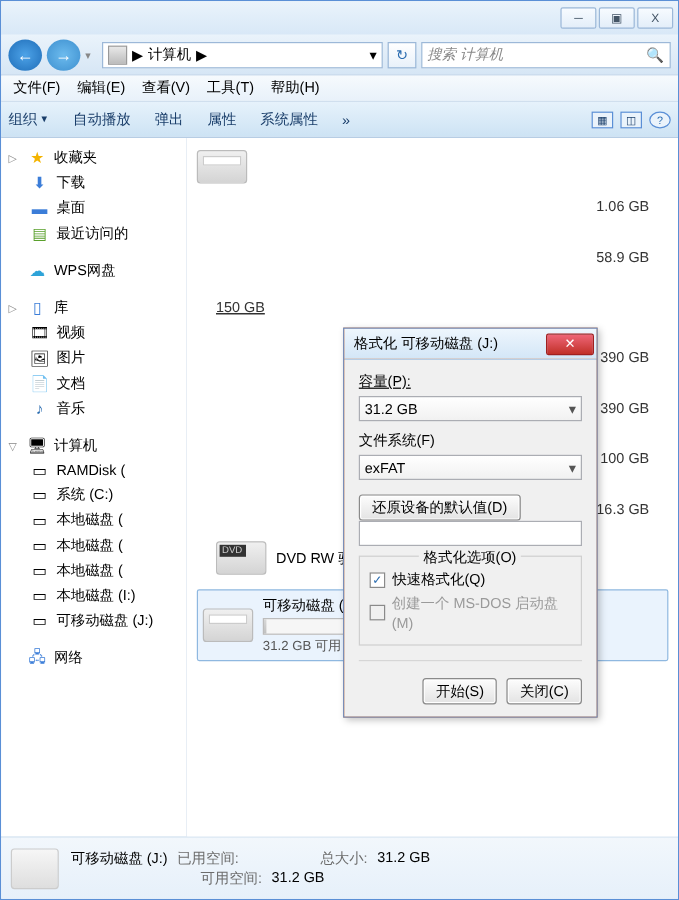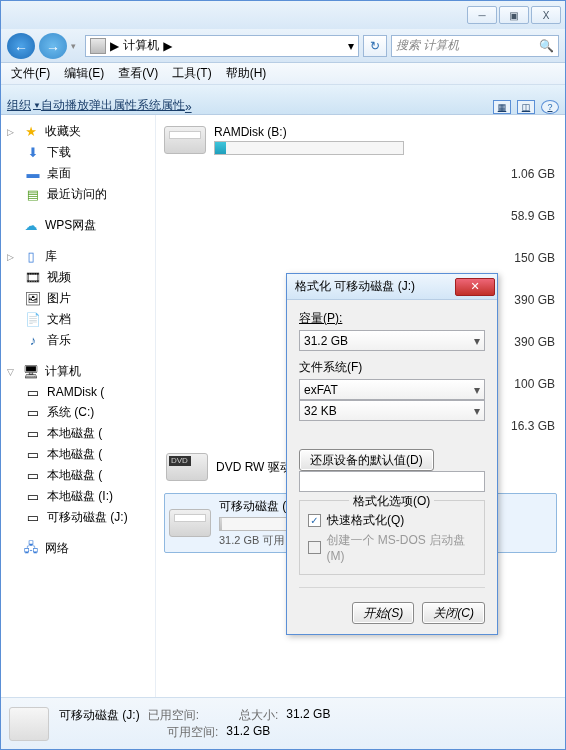--- a/index.html
+++ b/index.html
@@ -9,27 +9,27 @@
 .window { border: 1px solid #5a8fd6; background: #fff; display: flex; flex-direction: column; height: 750px; }
 .titlebar { height: 28px; background: linear-gradient(#eaf3fb, #d8e8f7); display: flex; justify-content: flex-end; align-items: center; padding-right: 4px; gap: 2px; }
 .winbtn { width: 30px; height: 18px; border: 1px solid #9cb8d8; background: linear-gradient(#f7fbff,#e3eef9); display:flex; align-items:center; justify-content:center; font-size:10px; color:#456; border-radius:2px; }
 .navbar { height: 34px; background: linear-gradient(#eaf3fb,#d6e6f5); display:flex; align-items:center; padding:0 6px; gap:4px; border-bottom:1px solid #b7cde4;}
 .navbtn { width:28px; height:26px; border-radius:50%; background: radial-gradient(#4da3e8,#1f6db8); display:flex; align-items:center; justify-content:center; color:#fff; font-size:14px; }
 .navbtn.fwd { background: radial-gradient(#6cbbee,#3d8fcf); }
 .addrbar { flex:1; height:22px; border:1px solid #9cb8d8; background:#fff; display:flex; align-items:center; padding:0 4px; gap:4px; }
 .addr-icon { width:16px; height:16px; background: linear-gradient(#e8e8e8,#bcbcbc); border:1px solid #999; }
 .addr-text { display:flex; align-items:center; gap:4px; }
 .refresh-btn { width:24px; height:22px; border:1px solid #9cb8d8; background:linear-gradient(#fff,#e8f1fa); display:flex; align-items:center; justify-content:center; color:#2a6cb0; font-size:12px; }
-.searchbox { width:168px; height:22px; border:1px solid #9cb8d8; background:#fff; display:flex; align-items:center; padding:0 4px; color:#888; font-style:italic; }
+.searchbox { width:208px; height:22px; border:1px solid #9cb8d8; background:#fff; display:flex; align-items:center; padding:0 4px; color:#888; font-style:italic; }
 .search-icon { margin-left:auto; color:#5a8fd6; font-style:normal; }
 
 .menubar { height:22px; background:linear-gradient(#f6fafd,#e8f1fa); border-bottom:1px solid #d0dfee; display:flex; align-items:center; padding:0 4px; gap:2px;}
 .menubar span { padding:2px 6px; }
 
-.toolbar { height:30px; background:linear-gradient(#e6f2fb,#cde3f4); border-bottom:1px solid #b7cde4; display:flex; align-items:flex-end; padding:0 6px; gap:0; color:#1a3e6a;text-decoration:underline;}
+.toolbar { height:30px; background:linear-gradient(#e6f2fb,#cde3f4); border-bottom:1px solid #b7cde4; display:flex; align-items:center; padding:0 6px; gap:20px; color:#1a3e6a;}
 .tool { display:flex; align-items:center; gap:2px; }
 .tool .dd { font-size:8px; color:#1a3e6a; }
 .tool-right { margin-left:auto; display:flex; gap:6px; color:#1a3e6a;}
 .ticon { width:18px; height:14px; border:1px solid #5a8fd6; background:#eaf3fb; display:flex; align-items:center; justify-content:center; font-size:9px;}
 
 .body { flex:1; display:flex; min-height:0; }
 .sidebar { width:155px; background:#fff; border-right:1px solid #e8eef5; padding:6px 0 6px 6px; overflow:hidden;}
 .sb-group { margin-bottom:10px; }
 .sb-head { display:flex; align-items:center; gap:6px; font-weight:400; padding:2px 0;}
 .sb-item { display:flex; align-items:center; gap:6px; padding:2px 0 2px 18px;}
@@ -41,21 +41,21 @@
 .drive-row { display:flex; align-items:center; gap:8px; margin:6px 0 2px 0;}
 .drive-ic { width:42px; height:28px; background:linear-gradient(#f0f0f0,#d4d4d4); border:1px solid #bbb; border-radius:3px; position:relative;}
 .drive-ic::after{content:"";position:absolute;left:4px;right:4px;top:4px;height:6px;background:#fff;border:1px solid #ccc;}
 .drive-ic.dvd::after{content:"DVD";font-size:8px;background:#333;color:#ccc;border:none;height:10px;line-height:10px;padding:0 2px;width:18px;left:2px;top:2px;}
 .drive-info { flex:1; }
 .drive-name { margin-bottom:2px; }
 .bar { height:14px; border:1px solid #bcbcbc; background:#f6f6f6; width:190px; position:relative;}
 .bar-fill { height:100%; background:linear-gradient(#3fc5db,#1f9fbc);}
 .bar-fill.grey { background:linear-gradient(#d8d8d8,#c0c0c0);}
 .drive-cap { font-size:11px; color:#555; margin-top:2px;}
-.drive-simple { display:flex; align-items:center; gap:8px; margin:12px 2px;}
+.drive-simple { display:flex; align-items:center; gap:8px; margin:12px 16px;}
 .cap-right { font-size:12px; color:#333; }
 .sel-box { border:1px solid #8fb8e0; background:#eaf3fd; padding:4px; border-radius:2px;}
 
 .statusbar { height:52px; border-top:1px solid #d0dfee; background:linear-gradient(#f2f7fc,#e6f0fa); display:flex; align-items:center; padding:4px 8px; gap:10px;}
 .status-ic { width:40px; height:34px; background:linear-gradient(#f6f6f6,#dedede); border:1px solid #ccc; border-radius:3px;}
 .status-text .row { display:flex; gap:8px; font-size:12px;}
 .lbl { color:#6c6c6c;}
 
 
 .dialog { position:absolute; left:130px; top:158px; width:212px; border:1px solid #5a8fd6; background:#f97316; box-shadow:2px 2px 6px rgba(0,0,0,.25); display:flex; flex-direction:column;}
@@ -67,21 +67,21 @@
 .combo { width:100%; height:21px; border:1px solid #abadb3; background:linear-gradient(#fff,#f1f1f1); display:flex; align-items:center; padding:0 4px; position:relative;}
 .combo::after{content:"▾"; position:absolute; right:4px; color:#555;}
 .txt { width:100%; height:21px; border:1px solid #abadb3; background:#fff; padding:0 4px;}
 .btn { height:22px; border:1px solid #8a8a8a; background:linear-gradient(#fdfdfd,#e3e3e3); padding:0 10px; display:inline-flex; align-items:center; border-radius:3px; box-shadow: inset 0 0 0 1px #fff;}
 .grp { border:1px solid #cfcfcf; padding:8px; margin-top:8px; position:relative;}
 .grp-title { position:absolute; top:-8px; left:6px; background:#f0f0f0; padding:0 4px;margin-left:43px;}
 .chk { display:flex; align-items:center; gap:6px; margin:3px 0;}
 .chkbox { width:13px; height:13px; border:1px solid #8a8a8a; background:#fff; display:flex; align-items:center; justify-content:center; font-size:10px; color:#2a6cb0;}
 .chk.dis { color:#9a9a9a;}
 .chk.dis .chkbox { background:#f0f0f0;}
-.dlg-btns { display:flex; gap:8px; justify-content:flex-end; margin-top:14px;font-style:italic;}
+.dlg-btns { display:flex; gap:8px; justify-content:flex-end; margin-top:14px;}
 hr.sep { border:none; border-top:1px solid #d6d6d6; margin:12px 0 6px;}
 </style>
 </head>
 <body>
 
 <div class="window">
   <div class="titlebar">
     <div class="winbtn">─</div>
     <div class="winbtn">▣</div>
     <div class="winbtn">X</div>
@@ -233,34 +233,28 @@
             <span class="tri"></span>
             <span class="ico" style="color:#3b7dd8">🖧</span>
             <span>网络</span>
           </div>
       </div>
     </div>
 
     <div class="content">
       <div class="drive-row">
         <div class="drive-ic"></div>
-        <div class="drive-info">
-          <div class="drive-name">RAMDisk (B:)</div>
-          <div class="bar">
-              <div class="bar-fill" style="width:6%"></div>
-            </div>
-        </div>
       </div>
       <div class="drive-simple" style="justify-content:flex-end;">
           <span class="cap-right">1.06 GB</span>
         </div>
       <div class="drive-simple" style="justify-content:flex-end;margin-top:28px;">
           <span class="cap-right">58.9 GB</span>
         </div>
-      <div class="drive-simple" style="justify-content:flex-end;margin-top:28px;">
+      <div class="drive-simple" style="justify-content:flex-start;margin-top:28px;text-decoration:underline;">
           <span class="cap-right">150 GB</span>
         </div>
       <div class="drive-simple" style="justify-content:flex-end;margin-top:28px;">
           <span class="cap-right">390 GB</span>
         </div>
       <div class="drive-simple" style="justify-content:flex-end;margin-top:28px;">
           <span class="cap-right">390 GB</span>
         </div>
       <div class="drive-simple" style="justify-content:flex-end;margin-top:28px;">
           <span class="cap-right">100 GB</span>
@@ -296,25 +290,22 @@
           <div class="fld-lbl">容量(P):</div>
           <div class="combo">
               <span>31.2 GB</span>
             </div>
 
           <div class="fld-lbl">文件系统(F)</div>
           <div class="combo">
               <span>exFAT</span>
             </div>
 
-          <div class="combo">
-              <span>32 KB</span>
-            </div>
-
-          <div style="margin-top:28px;">
+
+          <div style="margin-top:12px;">
             <span class="btn">还原设备的默认值(D)</span>
           </div>
 
           <input class="txt" value="" style="">
 
           <div class="grp">
             <span class="grp-title">格式化选项(O)</span>
             <div class="chk">
               <div class="chkbox">✓</div>
               <span>快速格式化(Q)</span>
@@ -334,21 +325,21 @@
       </div>
     </div>
   </div>
 
   <div class="statusbar">
     <div class="status-ic"></div>
     <div class="status-text">
       <div class="row">
         <span>可移动磁盘 (J:)</span>
         <span class="lbl">已用空间:</span>
-        <span style="margin-left:32px" class="lbl">总大小:</span>
+        <span style="margin-left:60px" class="lbl">总大小:</span>
         <span>31.2 GB</span>
       </div>
       <div class="row">
         <span style="width:100px"></span>
         <span class="lbl">可用空间:</span>
         <span>31.2 GB</span>
       </div>
     </div>
   </div>
 </div>

